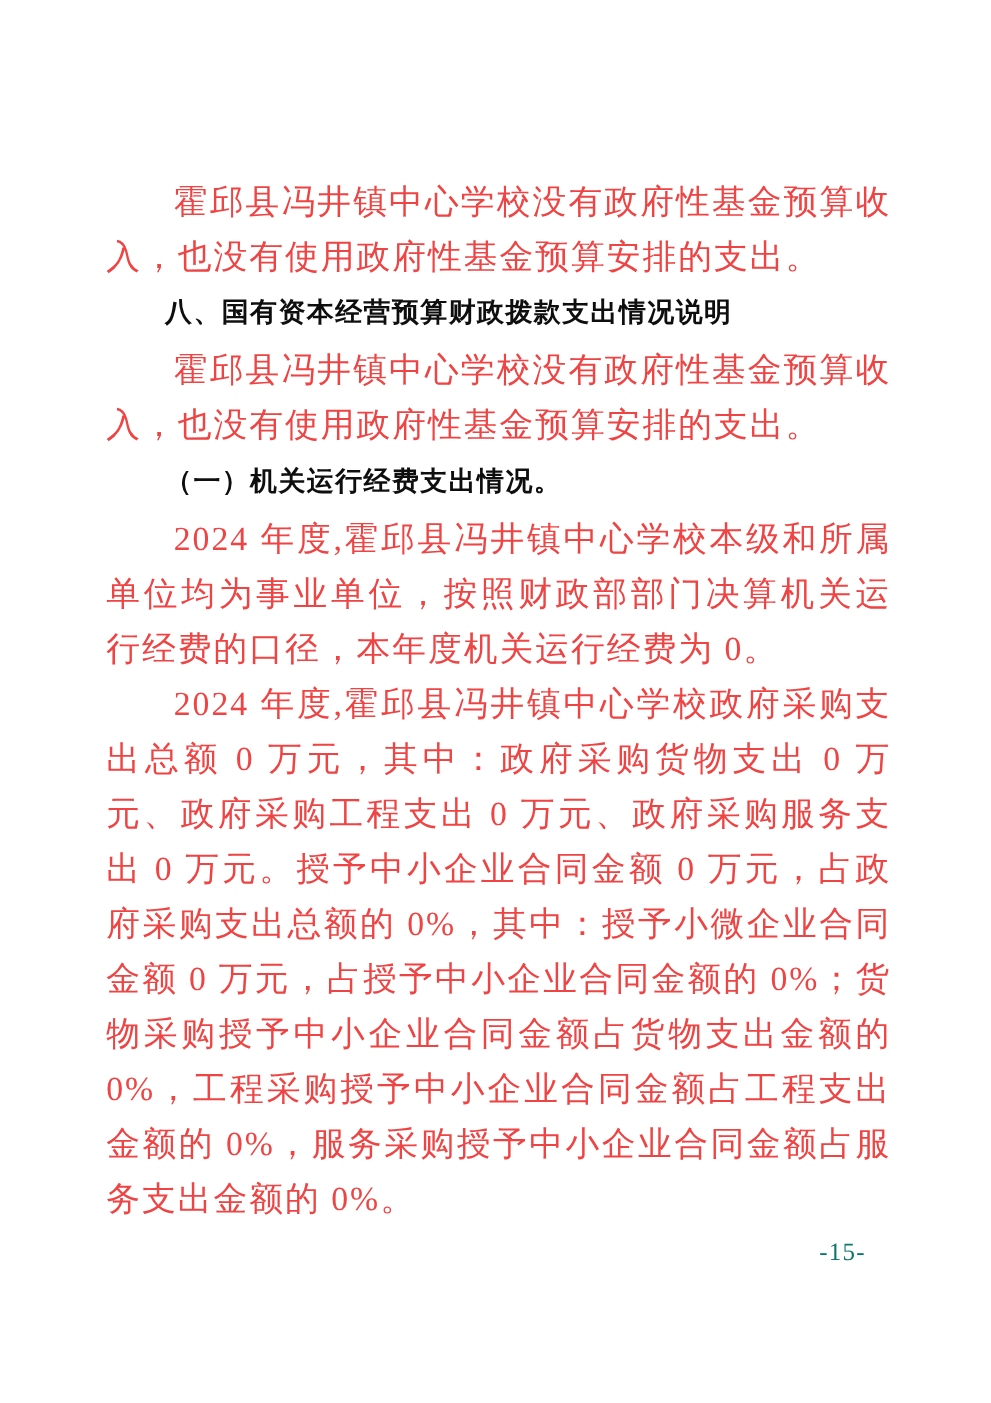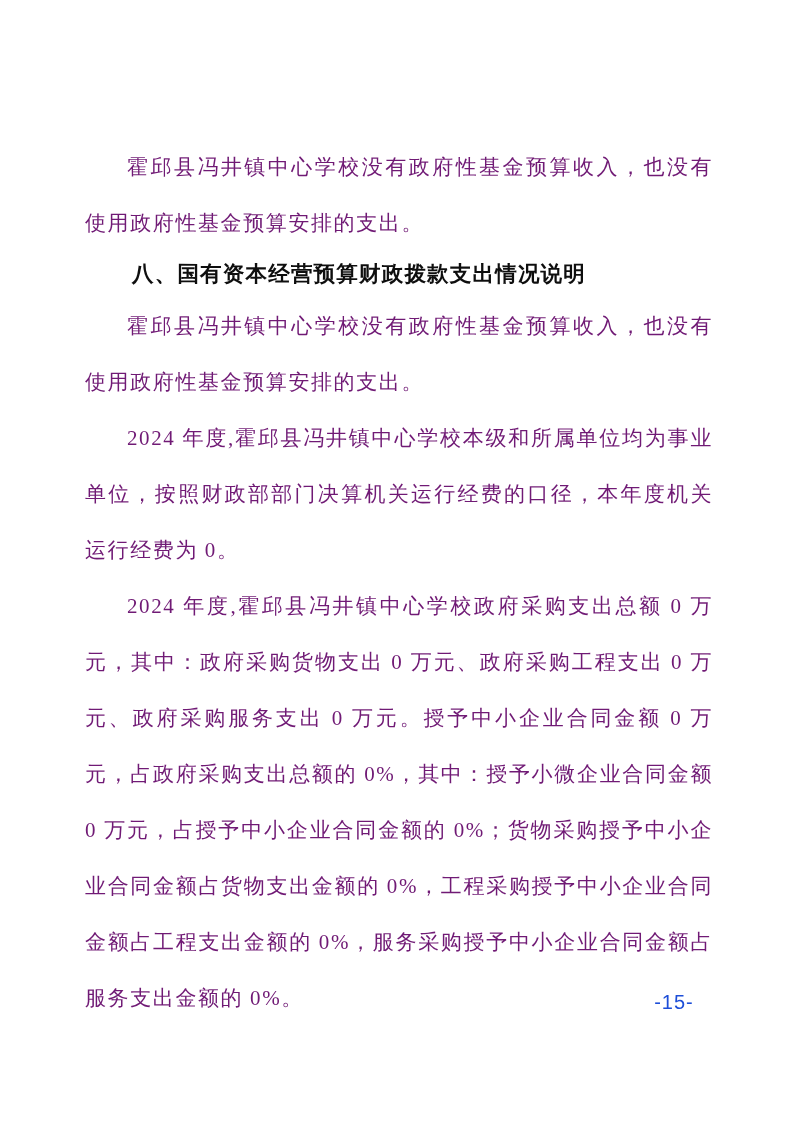--- a/index.html
+++ b/index.html
@@ -18,24 +18,24 @@
   }
   .content {
     position: absolute;
     left: 85px;
     top: 139px;
     width: 628px;
   }
   .para {
     margin: 0;
     font-family: "Liberation Serif", "DejaVu Serif", serif;
-    font-size: 21px;
-    line-height: 56px;
+    font-size: 27px;
+    line-height: 44px;
     letter-spacing: 1.6px;
-    color: #701a75;
+    color: #ef4444;
     text-align: justify;
     text-indent: 2em;
     text-justify: inter-ideograph;
   }
   .heading {
     margin: 4px;
     font-family: "Liberation Sans", "DejaVu Sans", sans-serif;
     font-weight: bold;
     font-size: 21.5px;
     line-height: 39px;
@@ -43,32 +43,33 @@
     color: #0e0e0e;
     text-align: left;
     text-indent: 2em;
   }
   .page-number {
     position: absolute;
     top: 991px;
     left: 644px;
     width: 60px;
     text-align: center;
-    font-family: Liberation Sans, sans-serif;
+    font-family: Liberation Serif, serif;
     font-size: 20px;
     letter-spacing: 1px;
-    color: #1d4ed8;
+    color: #0f766e;
   }
 </style>
 </head>
 <body>
 
 <div class="page">
   <div class="content">
     <p class="para">霍邱县冯井镇中心学校没有政府性基金预算收入，也没有使用政府性基金预算安排的支出。</p>
     <h2 class="heading">八、国有资本经营预算财政拨款支出情况说明</h2>
     <p class="para">霍邱县冯井镇中心学校没有政府性基金预算收入，也没有使用政府性基金预算安排的支出。</p>
+    <h3 class="heading">（一）机关运行经费支出情况。</h3>
     <p class="para">2024 年度,霍邱县冯井镇中心学校本级和所属单位均为事业单位，按照财政部部门决算机关运行经费的口径，本年度机关运行经费为 0。</p>
     <p class="para">2024 年度,霍邱县冯井镇中心学校政府采购支出总额 0 万元，其中：政府采购货物支出 0 万元、政府采购工程支出 0 万元、政府采购服务支出 0 万元。授予中小企业合同金额 0 万元，占政府采购支出总额的 0%，其中：授予小微企业合同金额 0 万元，占授予中小企业合同金额的 0%；货物采购授予中小企业合同金额占货物支出金额的 0%，工程采购授予中小企业合同金额占工程支出金额的 0%，服务采购授予中小企业合同金额占服务支出金额的 0%。</p>
   </div>
 
   <div class="page-number">-15-</div>
 </div>
 
 </body></html>

